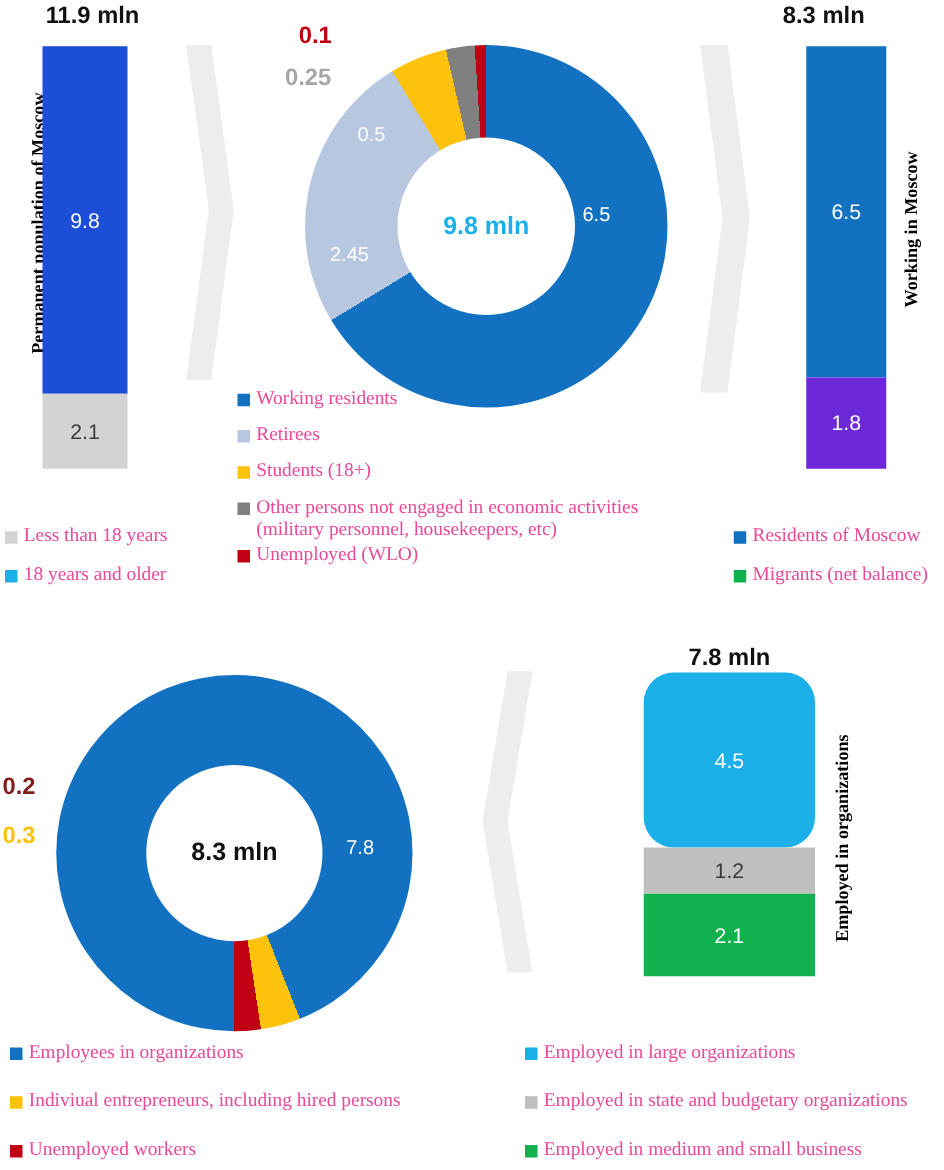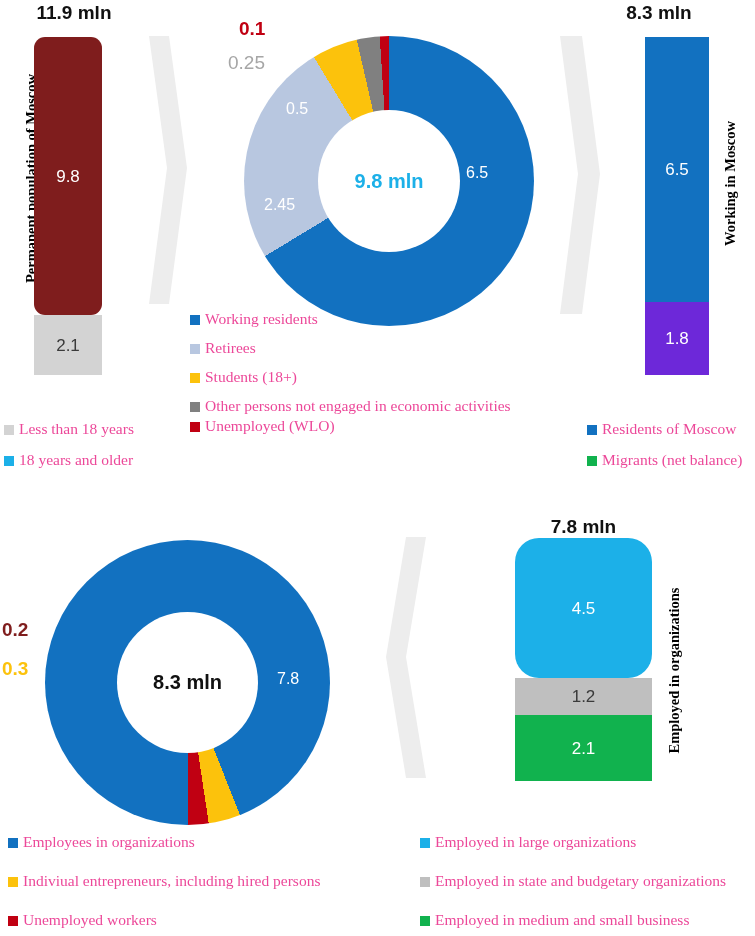--- a/index.html
+++ b/index.html
@@ -102,21 +102,21 @@
 
 <div id="root">
 
   <div class="abs total" style="left:8px; top:2px; width:132px;">11.9 mln</div>
 
   <div class="abs" style="left:-78px; top:168px; width:220px; height:20px; display:flex; align-items:center; justify-content:center;">
     <span class="vcap up">Permanent population of Moscow</span>
   </div>
 
   <div class="bar" style="left:34px; top:37px; width:68px; height:338px;">
-    <div class="seg light" style="height:278px; background:#7f1d1d;border-radius:11px;">
+    <div class="seg light" style="height:278px; background:#1d4ed8;">
       <span>9.8</span>
     </div>
     <div class="seg dark" style="height:60px; background:#D3D3D3;">
       <span>2.1</span>
     </div>
   </div>
 
   <svg class="chev" style="left:143px; top:34px;" width="46" height="272" viewBox="0 0 46 272">
     <polygon points="6,2 24,134 6,270 26,270 44,134 26,2" fill="#EDEDED"></polygon>
   </svg>
@@ -130,21 +130,21 @@
                  #C00012 356.33deg 360deg );">
     <div class="hole" style="left:74px; top:74px; width:142px; height:142px;">
       <span class="center-lbl" style="color:#1CB0E8;">9.8 mln</span>
     </div>
     <span class="slice-lbl" style="left:222px; top:128px; color:#ffffff;">6.5</span>
     <span class="slice-lbl" style="left:20px; top:160px; color:#ffffff;">2.45</span>
     <span class="slice-lbl" style="left:42px; top:64px; color:#ffffff;">0.5</span>
   </div>
 
   <span class="callout" style="left:239px; top:18px; color:#C00012; font-weight:bold;">0.1</span>
-  <span class="callout" style="left:228px; top:52px; color:#A6A6A6;">0.25</span>
+  <span class="callout" style="left:228px; top:52px; color:#A6A6A6;font-weight:bold;">0.25</span>
 
   <svg class="chev" style="left:552px; top:34px;" width="52" height="282" viewBox="0 0 52 282">
     <polygon points="8,2 26,140 8,280 30,280 48,140 30,2" fill="#EDEDED"></polygon>
   </svg>
 
   <div class="abs total" style="left:604px; top:2px; width:110px;">8.3 mln</div>
 
   <div class="abs" style="left:620px; top:173px; width:220px; height:20px; display:flex; align-items:center; justify-content:center;">
     <span class="vcap up">Working in Moscow</span>
   </div>
@@ -168,20 +168,21 @@
       <span class="ltext"><span>Retirees</span></span>
     </div>
     <div class="lrow">
       <span class="swatch" style="background:#FCC20C;"></span>
       <span class="ltext"><span>Students (18+)</span></span>
     </div>
     <div class="lrow" style="margin-bottom:2px;">
       <span class="swatch" style="background:#808080;"></span>
       <span class="ltext">
         <span>Other persons not engaged in economic activities</span>
+        <span class="sub">(military personnel, housekeepers, etc)</span>
       </span>
     </div>
     <div class="lrow">
       <span class="swatch" style="background:#C00012;"></span>
       <span class="ltext"><span>Unemployed (WLO)</span></span>
     </div>
   </div>
 
   <div class="legend" style="left:4px; top:420px; width:180px;">
     <div class="lrow" style="margin-bottom:13px;">

